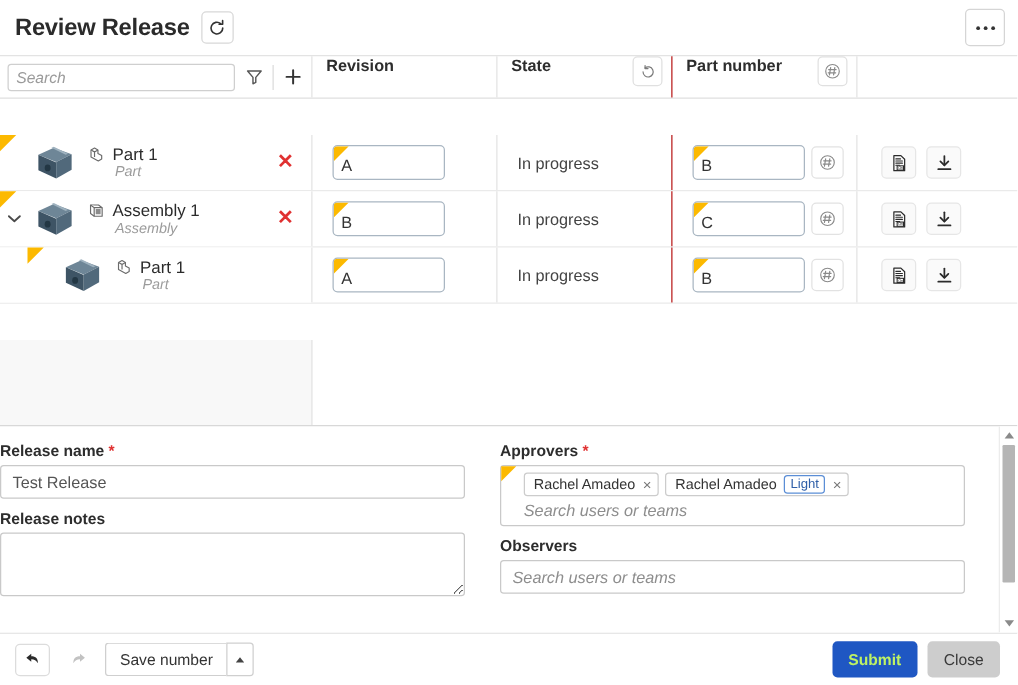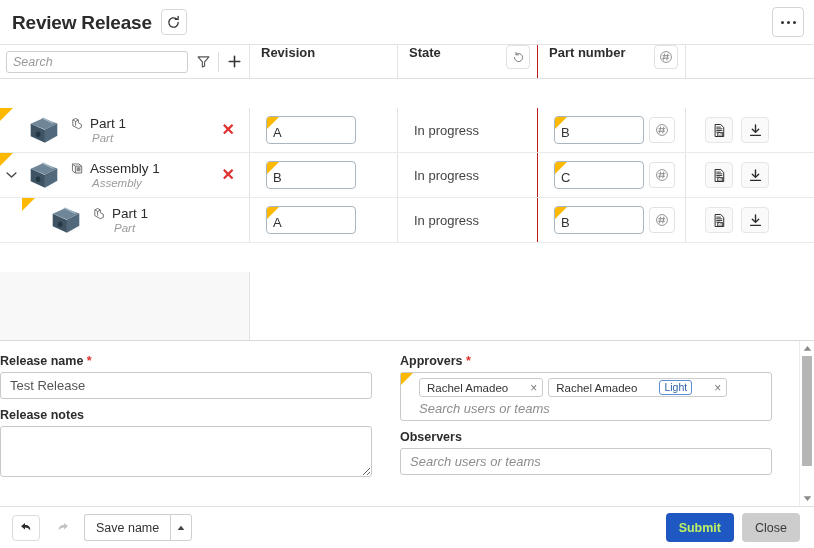--- a/index.html
+++ b/index.html
@@ -129,21 +129,21 @@
     outline: none; resize: vertical; display: block;
   }
   .gap { height: 9px; }
   .token-box {
     position: relative; width: 372px; min-height: 46px; border: 1px solid #c9c9c9; border-radius: 3px;
     background: #fff; padding: 5px 6px 4px 6px;
   }
   .token-box .corner-flag { left: 0; top: 0; border-left-width: 12px; border-bottom-width: 12px; }
   .chips { display: flex; gap: 5px; flex-wrap: wrap; padding-left: 12px; }
   .chip {
-    display: inline-flex; align-items: center; gap: 22px; height: 19px;
+    display: inline-flex; align-items: center; gap: 6px; height: 19px;
     border: 1px solid #cccccc; border-radius: 3px; background: #fff;
     padding: 0 5px 0 7px; font-size: 11.5px; color: #333; white-space: nowrap;
   }
   .chip .badge {
     border: 1px solid #5b8ed6; border-radius: 3px; color: #2f5fa8;
     font-size: 10.5px; padding: 0 4px; line-height: 13px; background: #fff;
   }
   .chip .x { color: #777; font-size: 12px; cursor: pointer; }
   .tb-placeholder { font-size: 13px; color: #8d8d8d; font-style: italic; padding: 4px 0 0 12px; }
   .obs-box {
@@ -537,21 +537,21 @@
       <svg width="15" height="15" viewBox="0 0 16 16" fill="#2b2b2b">
         <path d="M6.4 3.1 2.2 6.6l4.2 3.5V7.9c2.6 0 4.4 1 5.6 3.3.3-3.9-1.7-5.9-5.6-5.9z"></path>
       </svg>
     </div>
     <div class="redo-btn" aria-label="redo">
       <svg width="15" height="15" viewBox="0 0 16 16" fill="#c2c2c2">
         <path d="M9.6 3.1l4.2 3.5-4.2 3.5V7.9c-2.6 0-4.4 1-5.6 3.3-.3-3.9 1.7-5.9 5.6-5.9z"></path>
       </svg>
     </div>
     <div class="split">
-      <button class="main">Save name</button>
+      <button class="main">Save number</button>
       <div class="caret">
         <svg width="8" height="6" viewBox="0 0 10 7">
             <path d="M5 0.8 9.2 6H0.8z" fill="#444"></path>
           </svg>
       </div>
     </div>
     <div class="foot-spacer"></div>
     <button class="btn-primary">Submit</button>
     <button class="btn-secondary">Close</button>
   </div>

